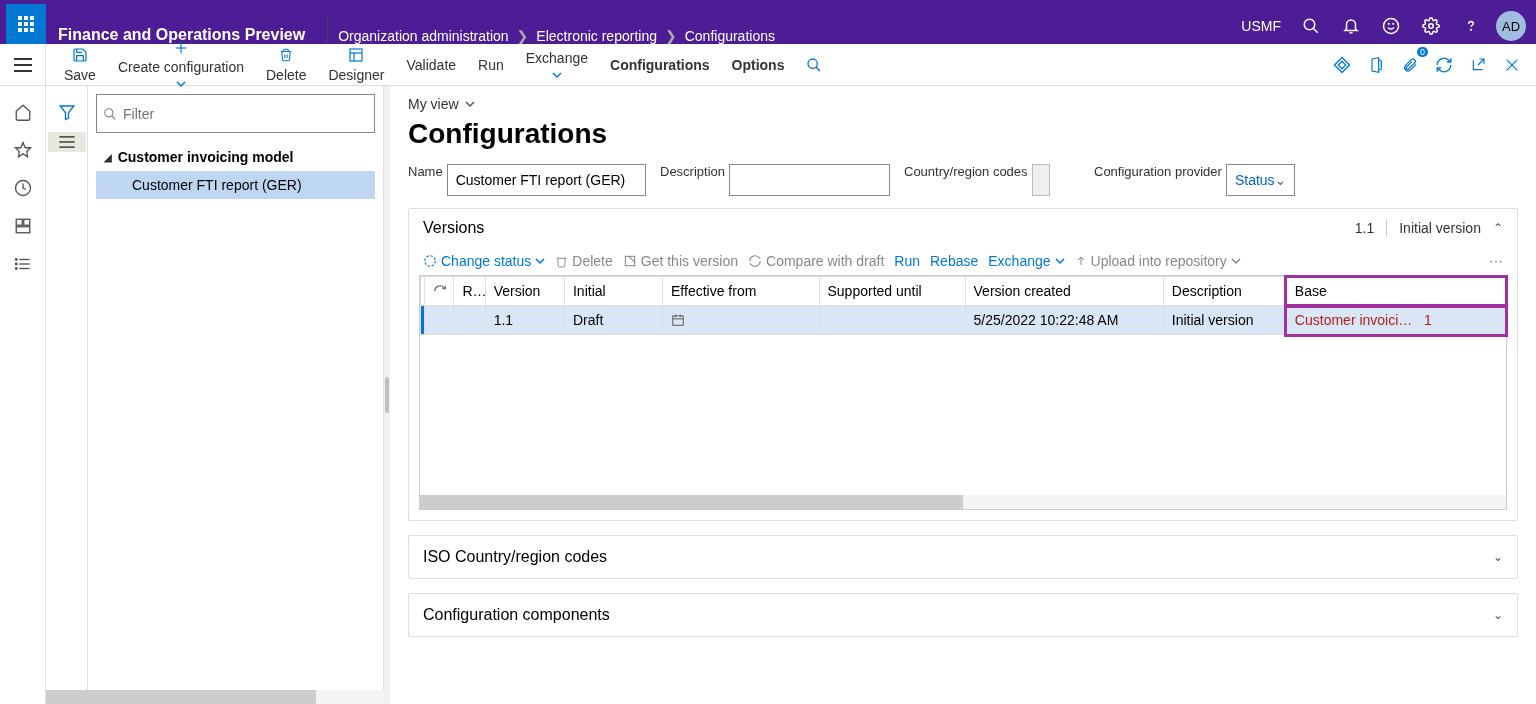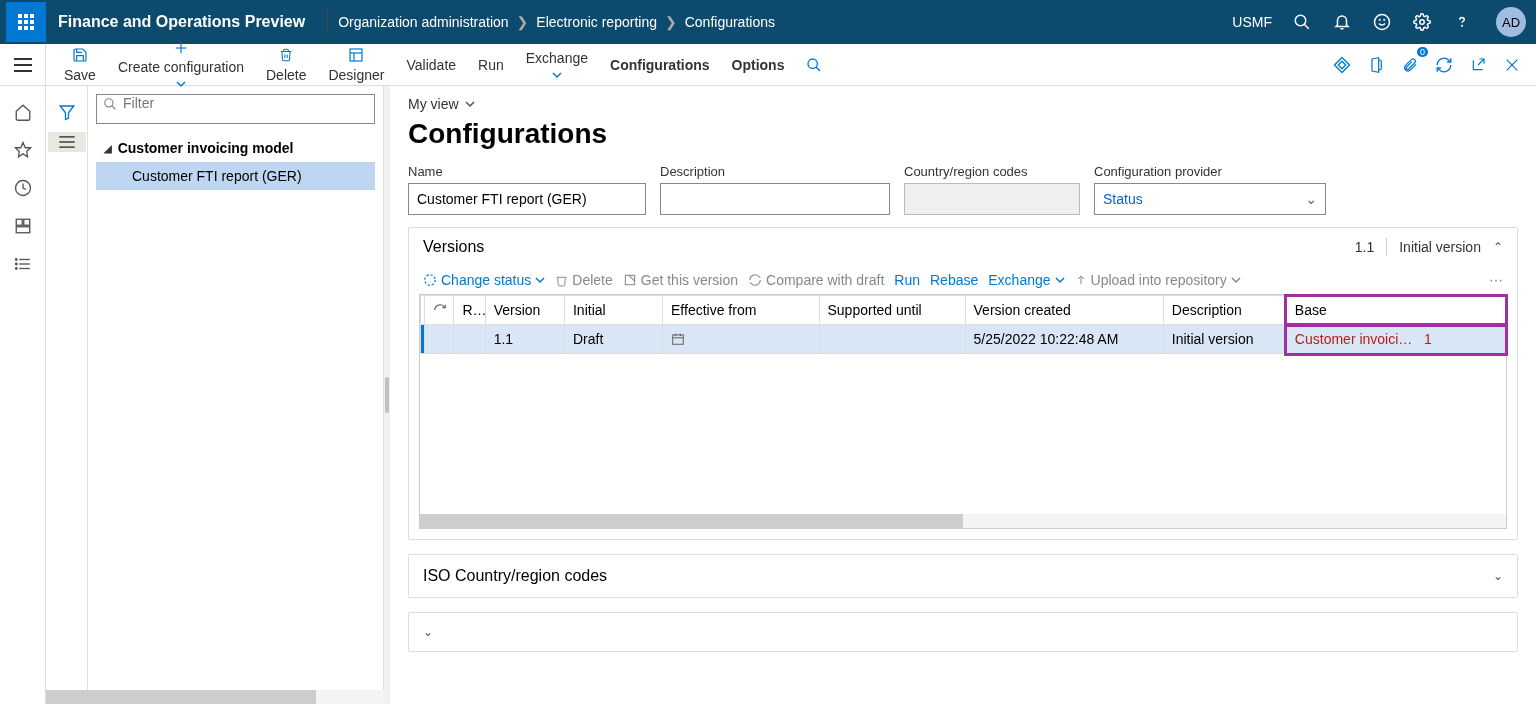--- a/index.html
+++ b/index.html
@@ -1,65 +1,65 @@
 <!DOCTYPE html>
 <html><head>
 <meta charset="utf-8">
 <style>
 * { box-sizing: border-box; margin: 0; padding: 0; font-family: "Segoe UI", Arial, sans-serif; }
 html, body { height: 100%; width: 100%; overflow: hidden; }
 body { display: flex; flex-direction: column; background: #fff; }
 
 
-.topbar { height: 44px; background: #0c4a6e; color: #fff; display: flex; align-items: center; padding: 0 6px; flex-shrink: 0; }
+.topbar { height: 44px; background: #4c1d95; color: #fff; display: flex; align-items: flex-end; padding: 0 6px; flex-shrink: 0; }
 .waffle { width: 40px; height: 40px; background: #0078d4; display: flex; align-items: center; justify-content: center; margin-right: 8px; cursor: pointer; }
 .waffle svg { fill: #fff; }
 .app-title { font-weight: 600; font-size: 16px; padding: 0 12px 0 4px; }
 .divider-v { width: 1px; height: 28px; background: #444; margin: 0 10px; }
 .breadcrumb { display: flex; align-items: center; gap: 8px; font-size: 14px; color: #fff; }
 .breadcrumb .chev { color: #aaa; }
 .topbar-spacer { flex: 1; }
 .topbar-right { display: flex; align-items: center; gap: 4px; padding-right: 4px; }
 .company-label { font-size: 14px; margin-right: 8px; }
 .topbar-icon { width: 36px; height: 36px; display: flex; align-items: center; justify-content: center; cursor: pointer; color: #fff; }
-.avatar { width: 30px; height: 30px; border-radius: 50%; background: #a0bde0; color: #000; display: flex; align-items: center; justify-content: center; font-size: 13px; margin-left: 12px; cursor: pointer; }
+.avatar { width: 30px; height: 30px; border-radius: 50%; background: #a0bde0; color: #000; display: flex; align-items: center; justify-content: center; font-size: 13px; margin-left: 3px; cursor: pointer; }
 
 
 .cmdbar-row { display: flex; align-items: stretch; height: 42px; border-bottom: 1px solid #ddd; flex-shrink: 0; }
 .hamburger { width: 46px; display: flex; align-items: center; justify-content: center; border-right: 1px solid #ddd; cursor: pointer; }
 .cmdbar { display: flex; align-items: center; gap: 2px; padding: 0 8px; flex: 1; }
 .cmd { display: inline-flex; align-items: center; gap: 4px; padding: 6px 10px; font-size: 14px; cursor: pointer; color: #333; flex-direction: column; }
 .cmd svg { stroke: #0078d4; fill: none; }
 .cmd.bold { font-weight: 600; }
 .cmdbar-right { display: flex; align-items: center; gap: 2px; padding: 0 8px; }
 .cmdbar-right .ic { width: 32px; height: 32px; display: flex; align-items: center; justify-content: center; cursor: pointer; color: #0078d4; }
 
 
 .body-row { flex: 1; display: flex; overflow: hidden; position: relative; }
 .leftrail { width: 46px; border-right: 1px solid #e0e0e0; display: flex; flex-direction: column; align-items: center; gap: 6px; padding-top: 10px; }
 .leftrail .ri { width: 32px; height: 32px; display: flex; align-items: center; justify-content: center; cursor: pointer; color: #555; }
 .filterrail { width: 42px; border-right: 1px solid #e0e0e0; display: flex; flex-direction: column; align-items: center; padding-top: 10px; }
 .filterrail .ri { width: 32px; height: 32px; display: flex; align-items: center; justify-content: center; cursor: pointer; color: #0078d4; }
 .filterrail .burg { background: #e8e8e0; width: 38px; padding: 4px 0; margin-top:4px; display:flex; justify-content:center; }
 
 .sidepanel { width: 296px; border-right: 1px solid #e0e0e0; display: flex; flex-direction: column; padding: 8px 8px 8px 8px; overflow: hidden; }
-.filterbox { border: 1px solid #888; height: 30px; display: flex; align-items: flex-end; padding: 12px 6px; gap: 6px; color: #555; }
+.filterbox { border: 1px solid #888; height: 39px; display: flex; align-items: center; padding: 4px 6px; gap: 6px; color: #555; }
 .filterbox input { border: none; outline: none; font-size: 14px; flex: 1; }
 .tree { margin-top: 10px; font-size: 14px; }
 .tree-row { display: flex; align-items: center; height: 28px; padding-left: 8px; gap: 6px; cursor: pointer; }
 .tree-row.parent { font-weight: 600; }
 .tree-row.child { padding-left: 36px; background: #bed6f2; }
 .caret { font-size: 10px; color: #333; }
 
 .main { flex: 1; overflow: auto; padding: 10px 18px 10px 18px; }
 .viewline { display: flex; align-items: center; gap: 6px; font-size: 14px; color: #333; }
 .page-h1 { font-size: 28px; font-weight: 600; margin: 6px 0 14px 0; }
 
 .formrow { display: flex; gap: 14px; margin-bottom: 12px; }
-.formfield { display: flex; flex-direction: column; gap: 4px; }
+.formfield { display: flex; flex-direction: row; gap: 4px; }
 .formfield label { font-size: 13px; color: #333; }
 .formfield .box { height: 32px; border: 1px solid #888; padding: 0 8px; display: flex; align-items: center; font-size: 14px; }
 .formfield .box.ro { background: #efefef; border-color: #bbb; }
 .formfield .box.sel { justify-content: space-between; color: #0066cc; }
 .formfield .box.sel .chv { color: #666; }
 .formfield input { border: none; outline: none; width: 100%; font-size: 14px; background: transparent; }
 
 .card { border: 1px solid #ddd; border-radius: 2px; margin-bottom: 14px; background:#fff; }
 .card-header { display: flex; align-items: center; padding: 10px 14px; font-size: 16px; gap: 12px; }
 .card-header .flex1 { flex: 1; }
@@ -517,20 +517,21 @@
             </div>
         </div>
       </div>
     </div>
 
     <div class="accordion">
       <span class="flex1">ISO Country/region codes</span>
       <span class="chev">⌄</span>
     </div>
     <div class="accordion">
+      <span class="flex1">Configuration components</span>
       <span class="chev">⌄</span>
     </div>
   </div>
 
   <div class="bottom-scroll-outer">
       <div class="thumb"></div>
     </div>
 </div>
 
 </body></html>

